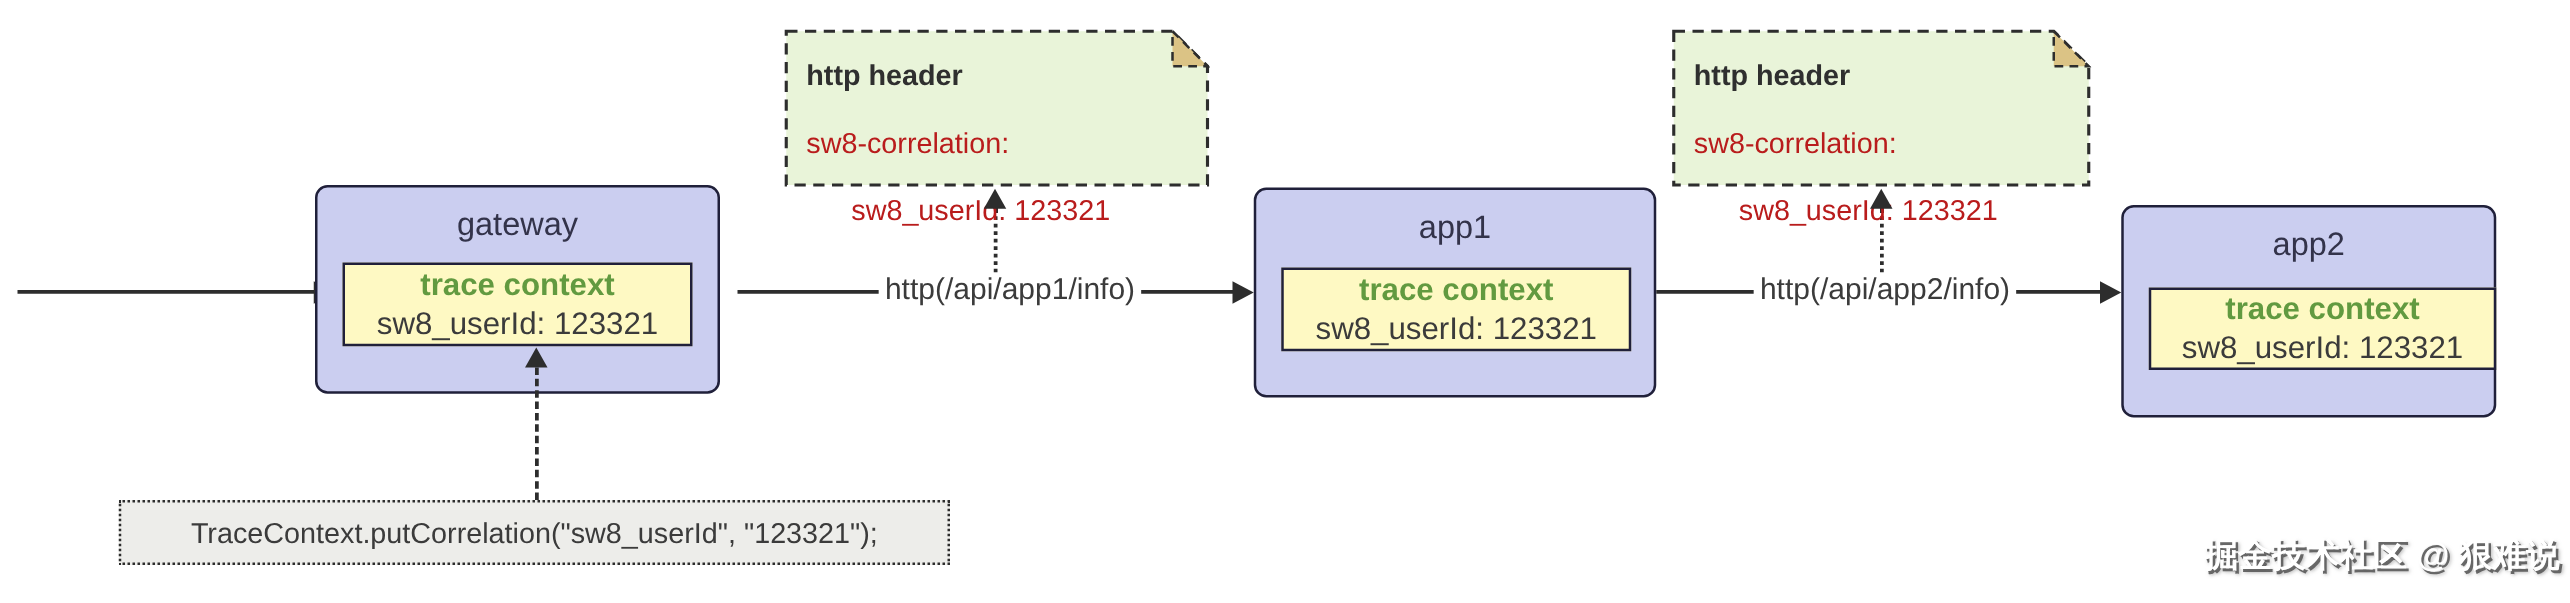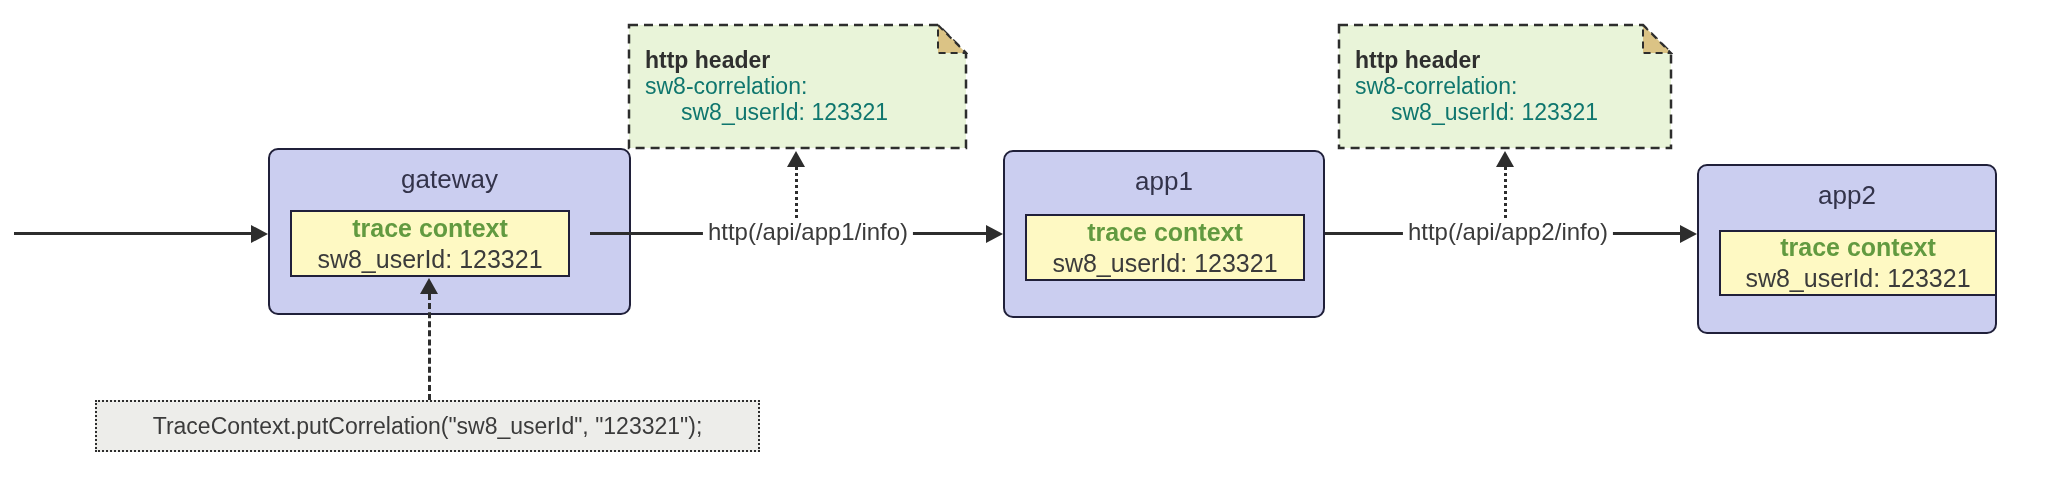--- a/index.html
+++ b/index.html
@@ -22,21 +22,21 @@
     box-sizing:border-box; display:flex; flex-direction:column;
     align-items:center; justify-content:center;
   }
   .trace-title { font-size:25px; font-weight:bold; color:#629a40; line-height:31px; }
   .trace-value { font-size:25px; color:#3b3b3b; line-height:31px; }
   
   .note { position:absolute; }
   .note svg { position:absolute; left:0; top:0; }
   .note-text { position:absolute; left:18px; top:24px; font-size:23px; line-height:26px; }
   .note-title { font-weight:bold; color:#2f2f2f; }
-  .note-line { color:#0f766e; }
+  .note-line { color:#b91c1c;margin-top:28px; }
   .note-indent { padding-left:36px; }
   
   .hline { position:absolute; height:0; border-top:3px solid #2d2d2d; }
   .vdotted { position:absolute; width:0; border-left:3px dotted #2d2d2d; }
   .vdashed { position:absolute; width:0; border-left:3px dashed #2d2d2d; z-index:5; }
   .arrow-right {
     position:absolute; width:0; height:0;
     border-top:9px solid transparent; border-bottom:9px solid transparent;
     border-left:17px solid #2d2d2d;
   }
@@ -67,21 +67,21 @@
   }
 </style>
 </head>
 <body>
 
 <div id="canvas">
 
   <div class="hline" style="left:14px;top:232px;width:240px;"></div>
   <div class="arrow-right" style="left:251px;top:225px;"></div>
 
-  <div class="node" style="left:268px;top:148px;width:363px;height:167px;padding-left:16px;">
+  <div class="node" style="left:252px;top:148px;width:324px;height:167px;padding-left:16px;">
     <div class="node-label">gateway</div>
     <div class="trace-box" style="left:20px;top:60px;width:280px;height:67px;">
       <div class="trace-title">trace context</div>
       <div class="trace-value">sw8_userId: 123321</div>
     </div>
   </div>
 
   <div class="hline" style="left:590px;top:232px;width:397px;"></div>
   <div class="arrow-right" style="left:986px;top:225px;"></div>
   <div class="edge-label" style="left:796px;top:218px;margin-left:12px;">http(/api/app1/info)</div>
@@ -136,14 +136,15 @@
     </div>
   </div>
 
   <div class="vdashed" style="left:428px;top:294px;height:106px;"></div>
   <div class="arrow-up" style="left:420px;top:278px;"></div>
 
   <div class="code-note" style="left:95px;top:400px;width:665px;height:52px;">
     <span>TraceContext.putCorrelation("sw8_userId", "123321");</span>
   </div>
 
+  <div class="wm1">掘金技术社区 @ 狠难说</div>
 
 </div>
 
 </body></html>

